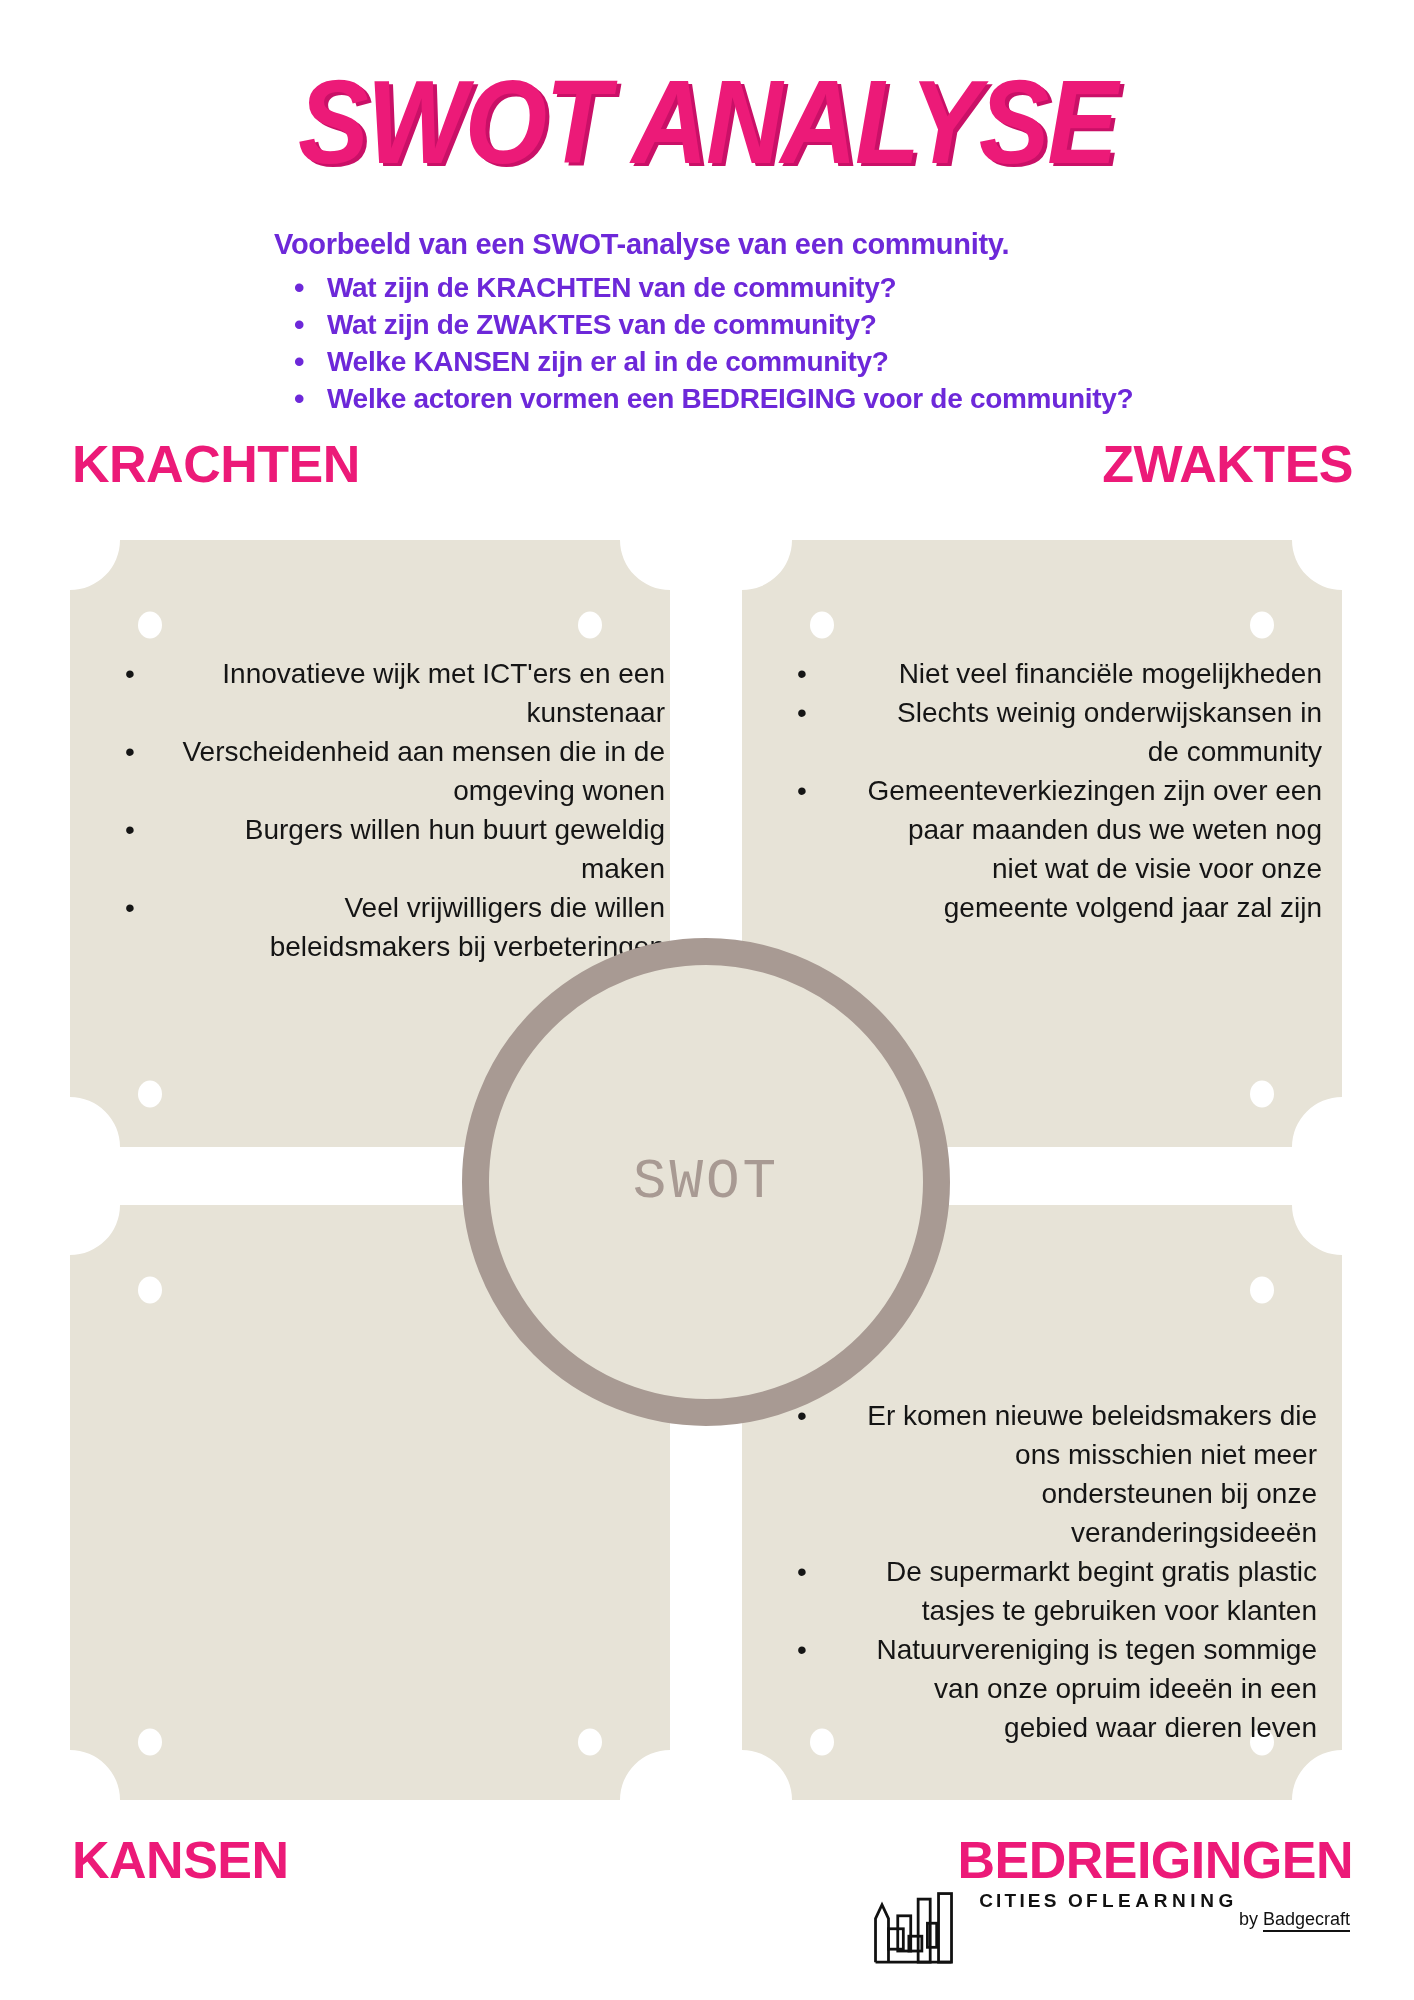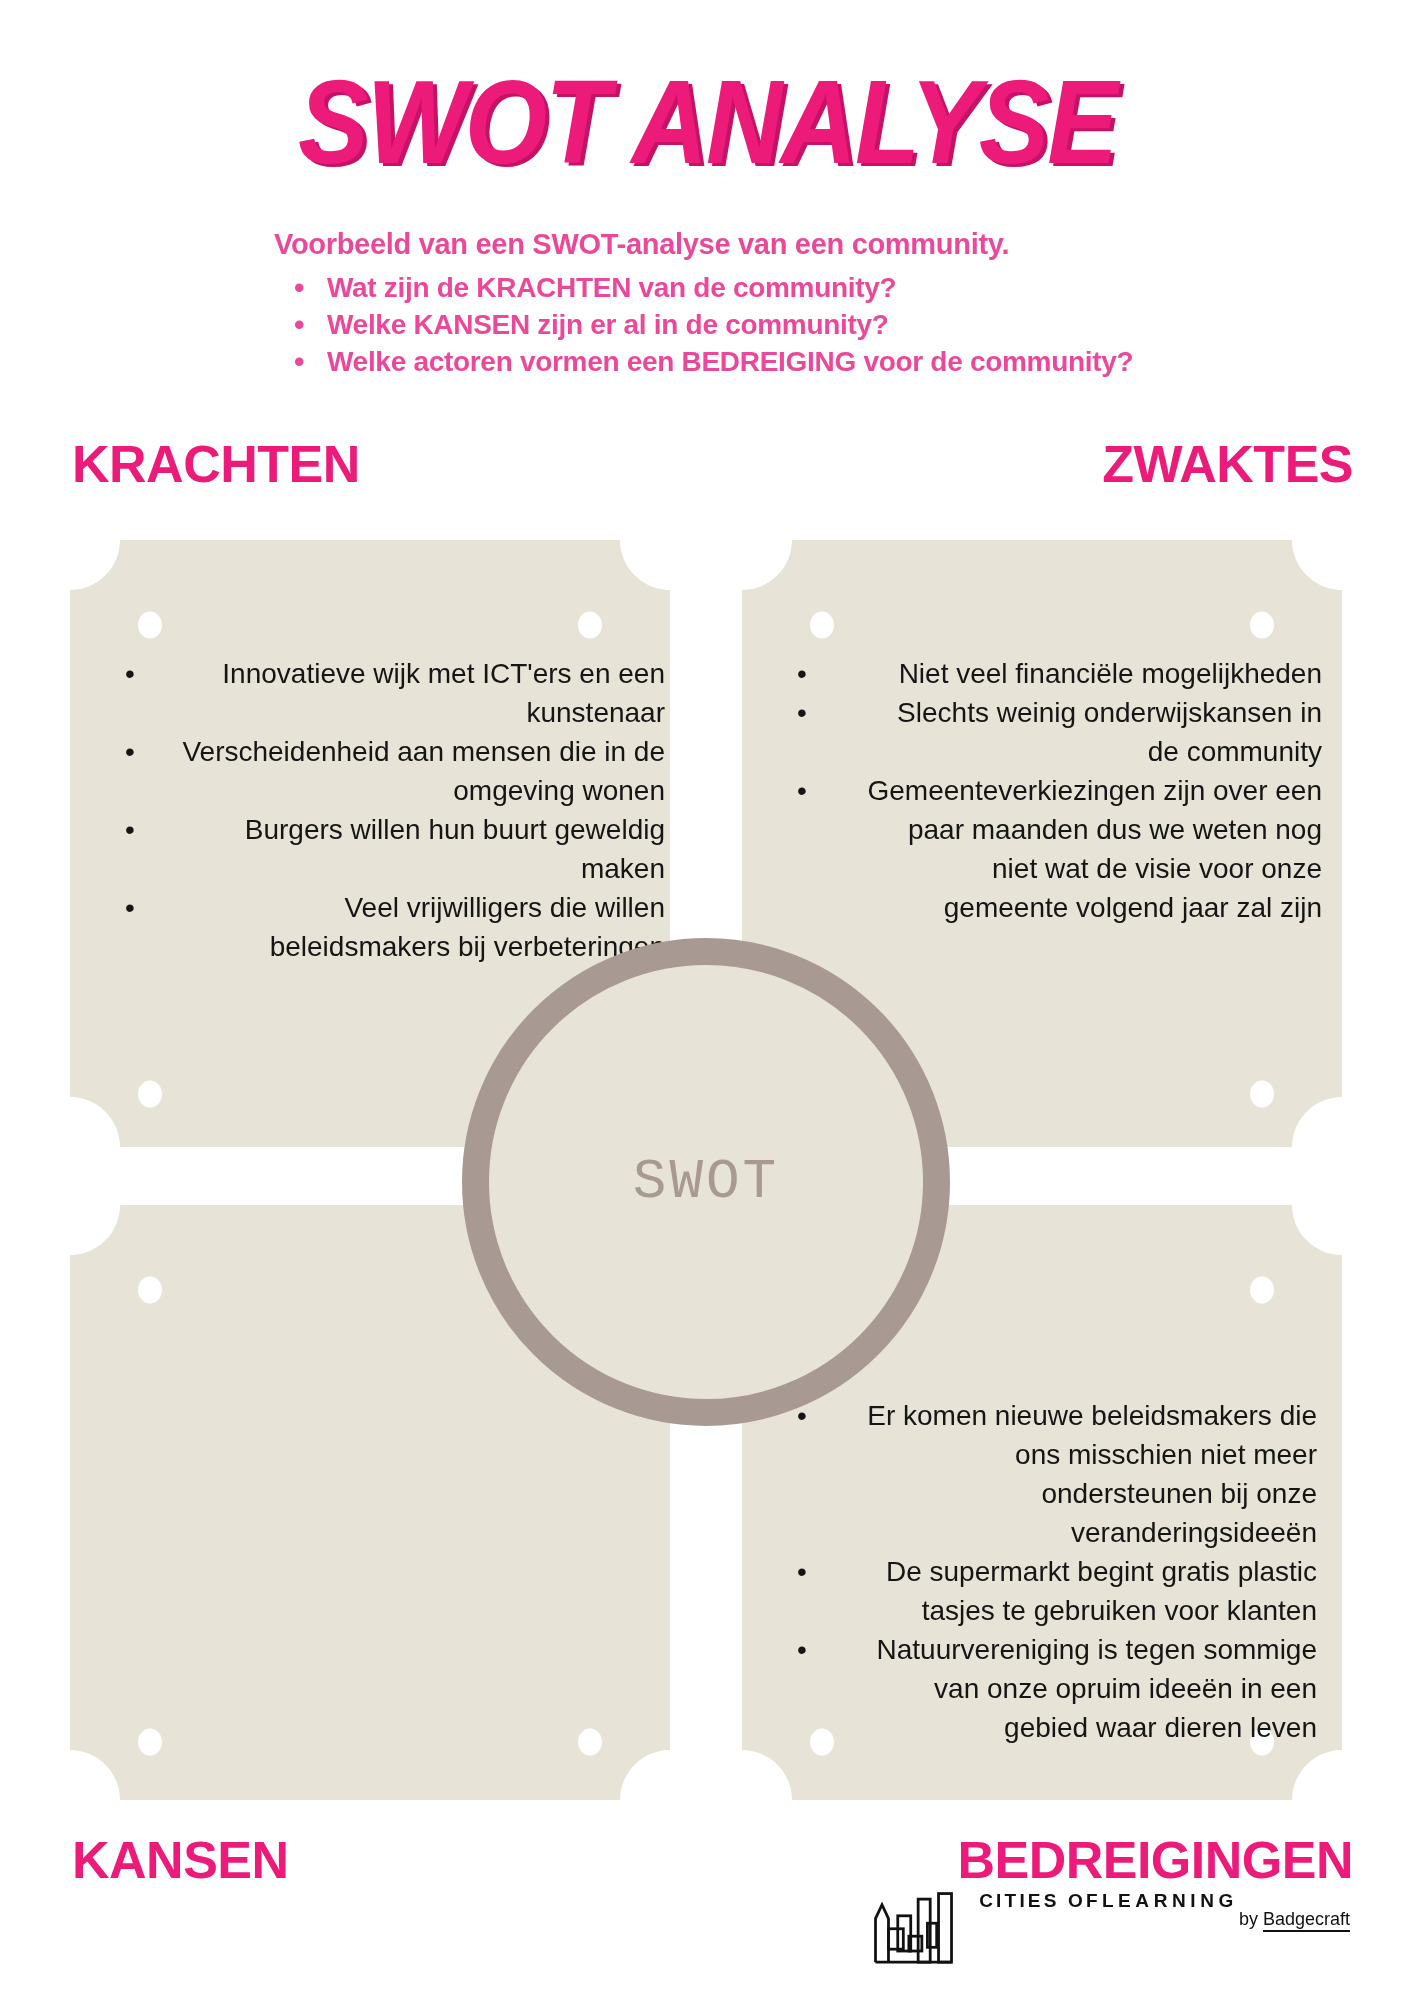--- a/index.html
+++ b/index.html
@@ -16,21 +16,21 @@
     text-align:center;
     font-size:106px;line-height:1.05;
     font-weight:700;font-style:italic;
     letter-spacing:-2px;
     color:var(--accent-pink,#ec1a78);
     transform:scaleY(1.12);transform-origin:top center;
     text-shadow:4px 3px 0 #c91067;
     white-space:nowrap;
   }
   
-  .intro{position:absolute;left:274px;top:228px;color:#ec4899;}
+  .intro{position:absolute;left:274px;top:228px;color:#6d28d9;}
   .intro-lead{margin:0 0 8px 0;font-size:29px;font-weight:700;letter-spacing:-0.3px;}
   .intro-list{list-style:none;margin:0 0 0 20px;padding:0;}
   .intro-list li{
     position:relative;padding-left:33px;
     font-size:28px;font-weight:700;line-height:37px;letter-spacing:-0.3px;
   }
   .intro-list li::before{
     content:"\2022";position:absolute;left:0;top:0;
     font-size:30px;line-height:37px;
   }
@@ -99,20 +99,21 @@
 <body>
 
 <div class="page" style="--accent-pink: #ec1a78; --panel-beige: #e7e3d7; --ring-taupe: #a89a93; --text-ink: #151515; --logo-black: #111111;">
 
   <div class="title">SWOT ANALYSE</div>
 
   <div class="intro">
     <p class="intro-lead">Voorbeeld van een SWOT-analyse van een community.</p>
     <ul class="intro-list">
       <li>Wat zijn de KRACHTEN van de community?</li>
+      <li>Wat zijn de ZWAKTES van de community?</li>
       <li>Welke KANSEN zijn er al in de community?</li>
       <li>Welke actoren vormen een BEDREIGING voor de community?</li>
     </ul>
   </div>
 
   <div class="q-head tl">KRACHTEN</div>
   <div class="q-head tr">ZWAKTES</div>
   <div class="q-head bl">KANSEN</div>
   <div class="q-head br">BEDREIGINGEN</div>
 

